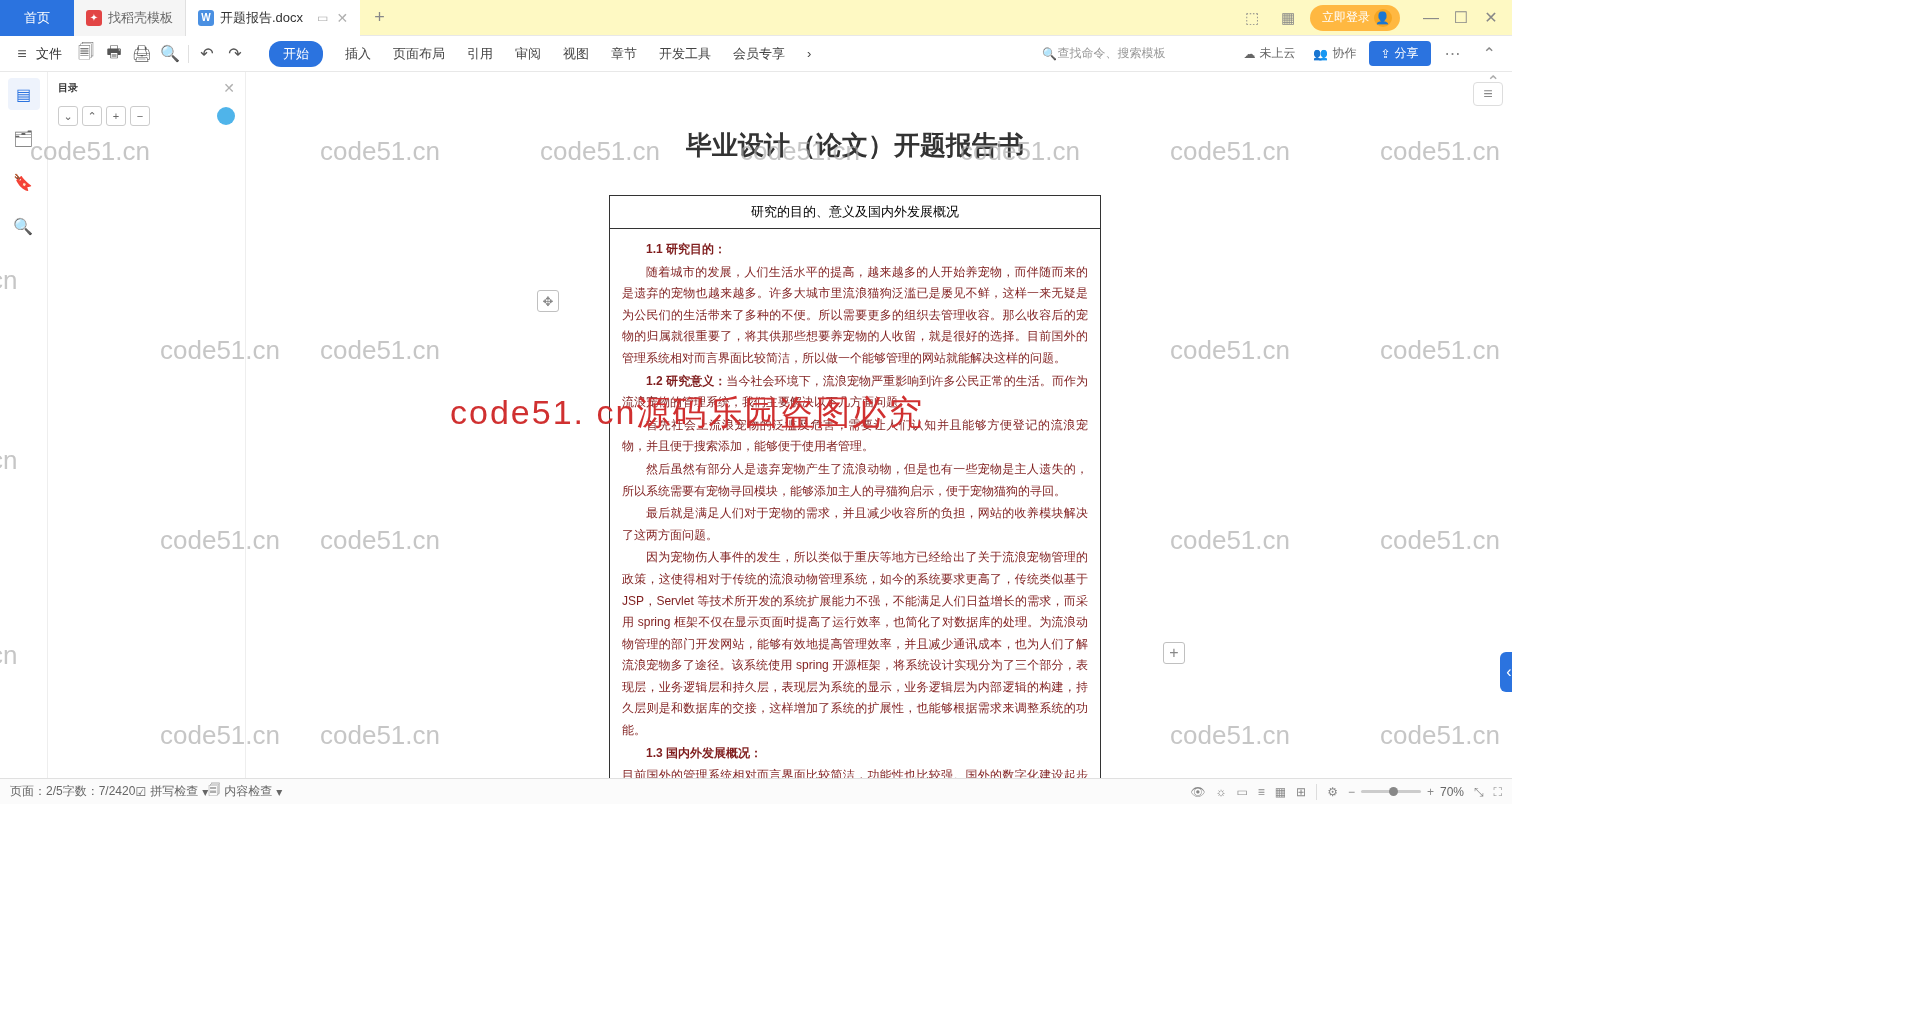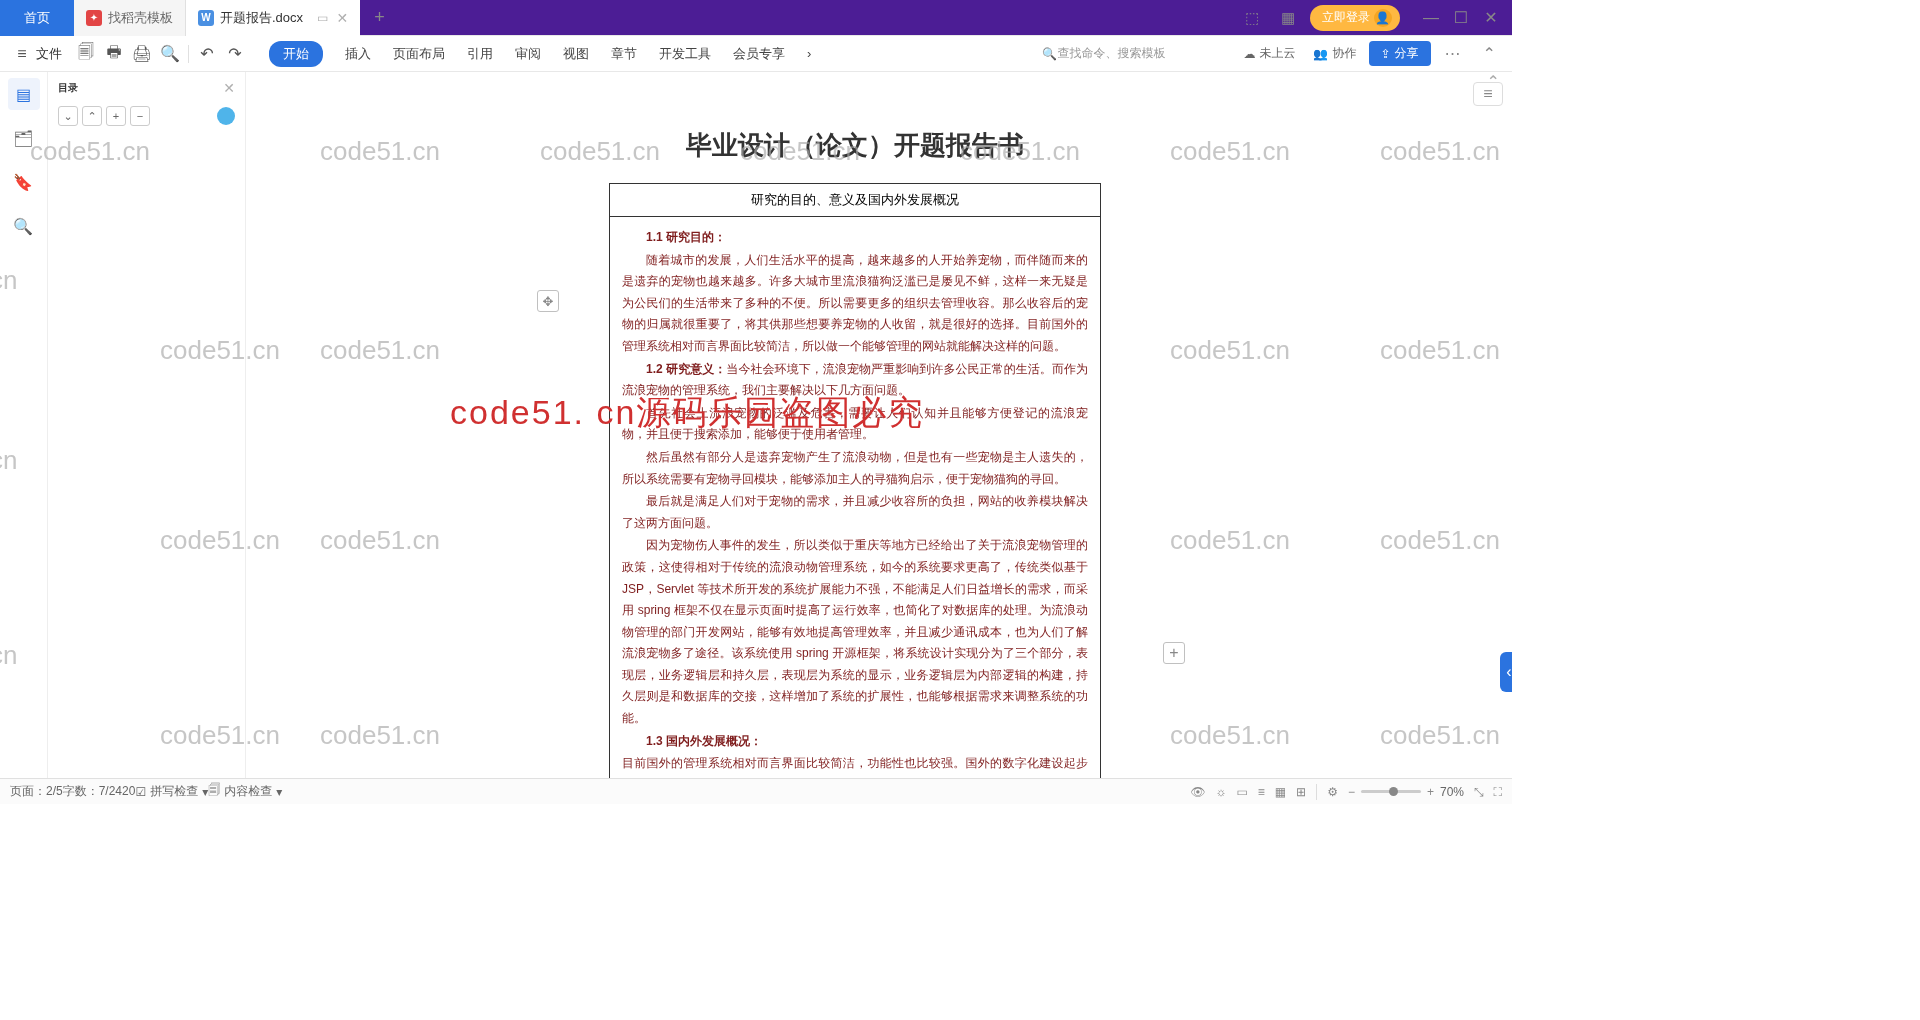--- a/index.html
+++ b/index.html
@@ -1,17 +1,17 @@
 <!DOCTYPE html>
 <html><head>
 <meta charset="utf-8">
 <style>
 *{margin:0;padding:0;box-sizing:border-box;font-family:"Microsoft YaHei",Arial,sans-serif}
 body{background:#fff;overflow:hidden;width:1512px;height:804px;position:relative}
-.titlebar{height:36px;background:#4c1d95;display:flex;align-items:center;border-bottom:1px solid #e8e8e8}
+.titlebar{height:36px;background:#fef9c3;display:flex;align-items:center;border-bottom:1px solid #e8e8e8}
 .tab{height:36px;display:flex;align-items:center;padding:0 12px;font-size:13px;cursor:pointer;position:relative}
 .tab.home{background:#2b73df;color:#fff;padding:0 24px}
 .tab.inactive{color:#666;background:#f5f5f5;border-right:1px solid #e0e0e0}
 .tab.active{background:#fff;color:#333}
 .tab .ticon{width:16px;height:16px;margin-right:6px;display:inline-flex;align-items:center;justify-content:center;border-radius:3px}
 .ticon.dk{background:#e24545;color:#fff;font-size:10px}
 .ticon.wps{background:#4a90e2;color:#fff;font-size:10px;font-weight:bold}
 .tab .sub{margin-left:14px;color:#aaa;font-size:12px}
 .tab .close{margin-left:8px;color:#b0b0b0;font-size:14px}
 .tab.newt{padding:0 14px;color:#888;font-size:18px}
@@ -45,21 +45,21 @@
 .sidebar-title{font-size:10px;font-weight:bold;color:#333}
 .sidebar-close{color:#b0b0b0;cursor:pointer;font-size:14px}
 .sidebar-tools{display:flex;gap:4px;margin-top:10px;align-items:center}
 .st-btn{width:20px;height:20px;border:1px solid #ccc;border-radius:3px;display:flex;align-items:center;justify-content:center;font-size:11px;color:#666;cursor:pointer}
 .st-dot{width:18px;height:18px;border-radius:50%;background:#4fb4ea;margin-left:auto}
 
 .doc-area{flex:1;background:#fff;overflow:hidden;display:flex;justify-content:center;position:relative}
 .page{width:600px;margin-top:14px;background:#fff;position:relative}
 .doc-title{text-align:center;font-size:26px;font-weight:bold;color:#333;padding:42px 0 20px}
 .move-handle{position:absolute;left:-18px;top:204px;width:22px;height:22px;border:1px solid #c0c0c0;border-radius:3px;display:flex;align-items:center;justify-content:center;color:#888;font-size:13px;background:#fff}
-.content-box{border:1px solid #333;margin:0 auto;width:492px}
+.content-box{border:1px solid #333;margin:12px auto;width:492px}
 .box-hdr{text-align:center;font-size:13px;padding:7px;border-bottom:1px solid #333}
 .box-body{padding:10px 12px;font-size:12px;line-height:1.8;color:#7f1d1d}
 .box-body p{text-indent:2em;margin-bottom:1px;text-align:justify}
 .box-body .h{font-weight:bold;text-indent:2em}
 .add-btn{position:absolute;right:-30px;top:556px;width:22px;height:22px;border:1px solid #c0c0c0;border-radius:3px;display:flex;align-items:center;justify-content:center;color:#888;background:#fff;cursor:pointer}
 
 .rightbar{width:48px;display:flex;flex-direction:column;align-items:center;padding-top:10px;position:relative}
 .rb-chip{width:30px;height:24px;border:1px solid #ddd;border-radius:4px;display:flex;align-items:center;justify-content:center;color:#888;cursor:pointer}
 .scroll-up{position:absolute;right:12px;top:0;color:#aaa}
 .scroll-tab{position:absolute;right:-6px;top:580px;width:18px;height:40px;background:#2b73df;border-radius:6px 0 0 6px;cursor:pointer;display:flex;align-items:center;justify-content:center;color:#fff}

